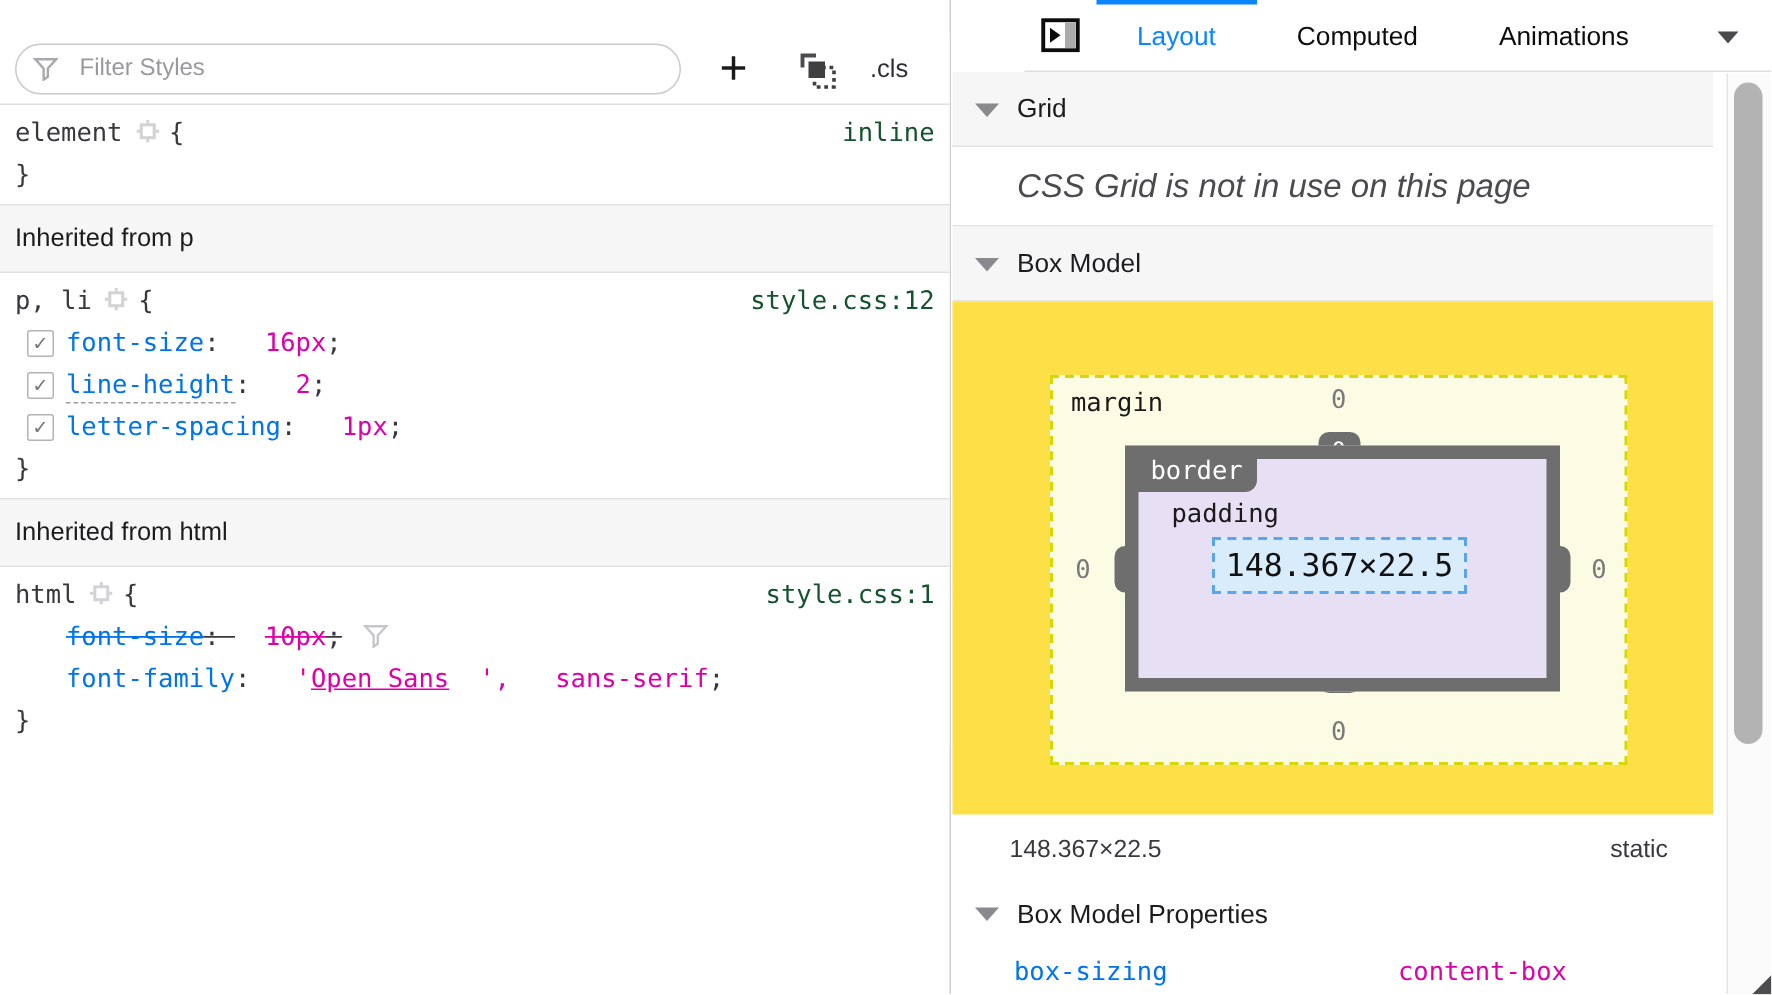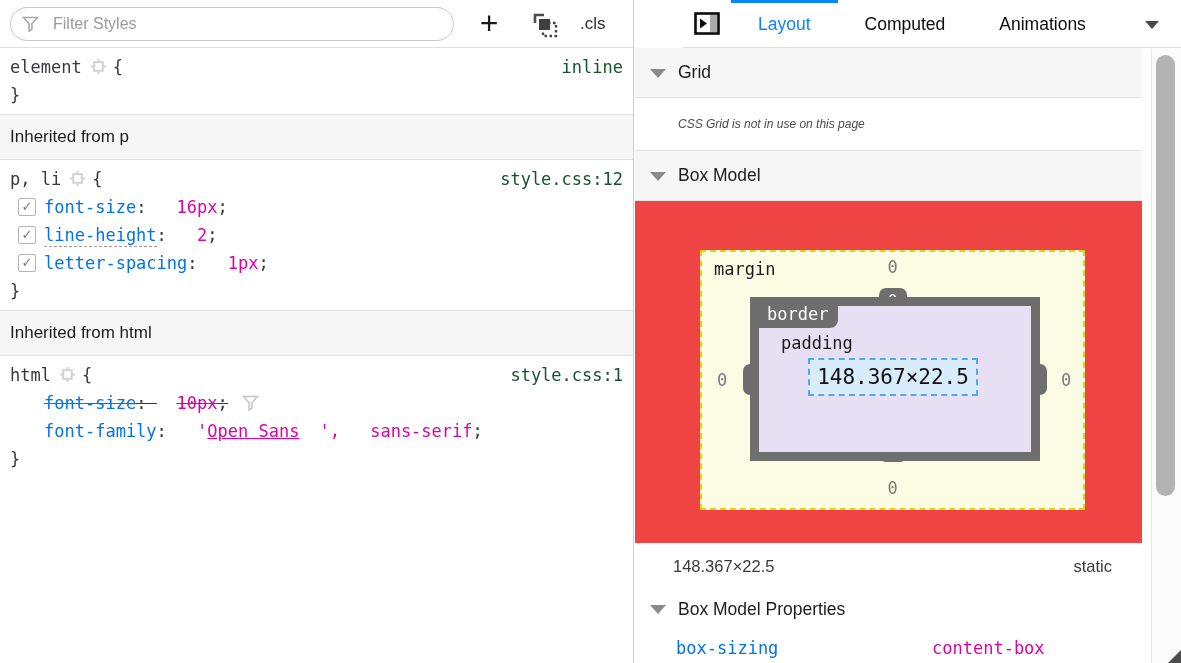--- a/index.html
+++ b/index.html
@@ -1,21 +1,21 @@
 <!DOCTYPE html>
 <html><head>
 <meta charset="utf-8">
 <style>
   * { margin:0; padding:0; box-sizing:border-box; }
   body { font-family:"Liberation Sans", sans-serif; background:#fff; }
   .screen { position:relative; width:1181px; height:663px; background:#fff; overflow:hidden; }
 
   
   .rules-panel { position:absolute; left:0; top:0; width:634px; height:663px; background:#fff; border-right:1px solid #cfcfcf; }
-  .rules-toolbar { height:48px; border-bottom:1px solid #dedede; position:relative; background:#fff; }
+  .rules-toolbar { height:48px; border-bottom:1px solid #dedede; position:relative; background:#fff;margin-top:22px; }
   .filter-input { position:absolute; left:10px; top:7px; width:444px; height:34px; border:1px solid #c9c9c9; border-radius:17px; padding:0 12px 0 42px; font-family:"Liberation Sans",sans-serif; font-size:16px; color:#333; outline:none; background:#fff; }
   .filter-input::placeholder { color:#9a9a9e; }
   .input-funnel { position:absolute; left:22px; top:16px; }
   .tb-plus { position:absolute; left:472px; top:5px; width:34px; height:38px; font-size:32px; font-weight:200; color:#1a1a1a; text-align:center; line-height:36px; cursor:default; }
   .tb-pseudo { position:absolute; left:528px; top:10px; width:36px; height:32px; }
   .tb-cls { position:absolute; left:580px; top:12px; font-size:17px; color:#2f2f33; line-height:24px; }
 
   .rule { padding:5px 10px; font-family:"DejaVu Sans Mono", monospace; font-size:17px; color:#38383d; background:#fff; }
   .rule-line { height:28px; line-height:28px; position:relative; white-space:nowrap; }
   .selector { color:#38383d; }
@@ -39,23 +39,23 @@
   .tabbar { height:48px; border-bottom:1px solid #dedede; display:flex; align-items:center; position:relative;margin-left:48px; }
   .tab-icon-wrap { width:48px; display:flex; justify-content:center; align-items:center; }
   .tab { height:48px; line-height:49px; padding:0 27px; font-size:17.5px; color:#0c0c0d; position:relative; cursor:default; }
   .tab.active { color:#0a84ff; }
   .tab.active::before { content:""; position:absolute; left:0; right:0; top:0; height:3px; background:#0a84ff; }
   .tab-chevron { position:absolute; right:22px; top:21px; width:0; height:0; border-left:7px solid transparent; border-right:7px solid transparent; border-top:8px solid #4a4a4c; }
 
   .layout-content { margin-right:39px; }
   .acc-header { height:50px; line-height:49px; background:#f6f6f6; border-bottom:1px solid #e1e1e2; position:relative; padding-left:43px; font-size:17.5px; color:#1c1c1e; }
   .twisty { position:absolute; left:15px; top:21px; width:0; height:0; border-left:8px solid transparent; border-right:8px solid transparent; border-top:9px solid #8a8a8e; }
-  .grid-empty { height:53px; line-height:52px; border-bottom:1px solid #e1e1e2; padding-left:43px; font-size:12px; font-style:italic; color:#4a4a4f; background:#fff; }
-
-  .boxmodel-area { position:relative; height:342px; background:#ef4444; font-family:"DejaVu Sans Mono", monospace; }
+  .grid-empty { height:53px; line-height:52px; border-bottom:1px solid #e1e1e2; padding-left:43px; font-size:22px; font-style:italic; color:#4a4a4f; background:#fff; }
+
+  .boxmodel-area { position:relative; height:342px; background:#fde047; font-family:"DejaVu Sans Mono", monospace; }
   .margin-box { position:absolute; left:65px; top:49px; width:385px; height:260px; background:#fcfce4; border:2px dashed #d7d803; }
   .bm-label { font-size:17px; color:#1a1a1a; }
   .lbl-margin { position:absolute; left:12px; top:7px; }
   .border-box { position:absolute; left:48px; top:45px; width:290px; height:164px; border:9px solid #6e6e6e; background:#e7e0f4; }
   .border-tag { position:absolute; left:-2px; top:-3px; height:25px; line-height:23px; padding:0 10px; background:#6e6e6e; color:#fff; font-size:17px; border-radius:2px 2px 8px 2px; }
   .lbl-padding { position:absolute; left:22px; top:27px; }
   .content-box { position:absolute; left:49px; top:52px; width:170px; height:38px; background:#d9ecfc; border:2px dashed #58a7ec; text-align:center; line-height:34px; font-size:21px; color:#111; }
   .bm-zero { position:absolute; font-size:17px; color:#7a7a7a; width:20px; text-align:center; }
   .bm-zero.cx { left:50%; transform:translateX(-50%); }
   .bm-badge { position:absolute; background:#6e6e6e; color:#fff; border-radius:7px; text-align:center; font-size:16px; }

